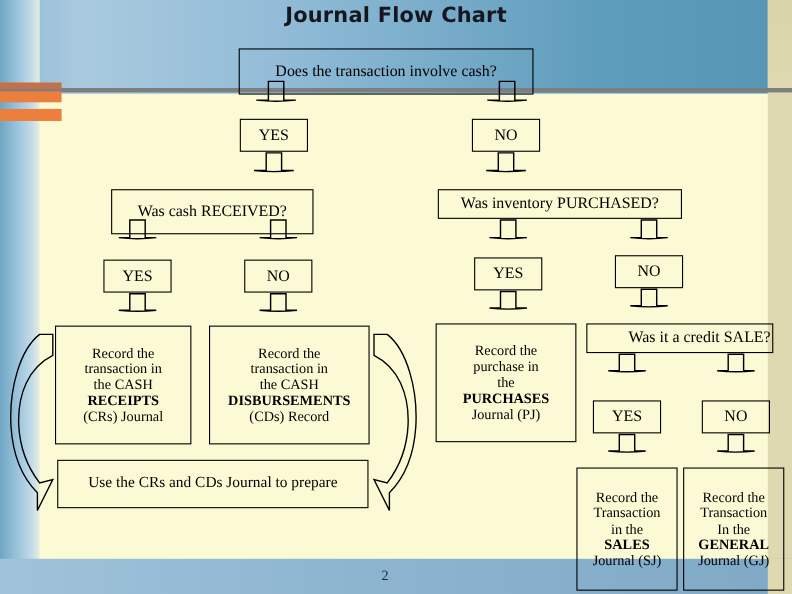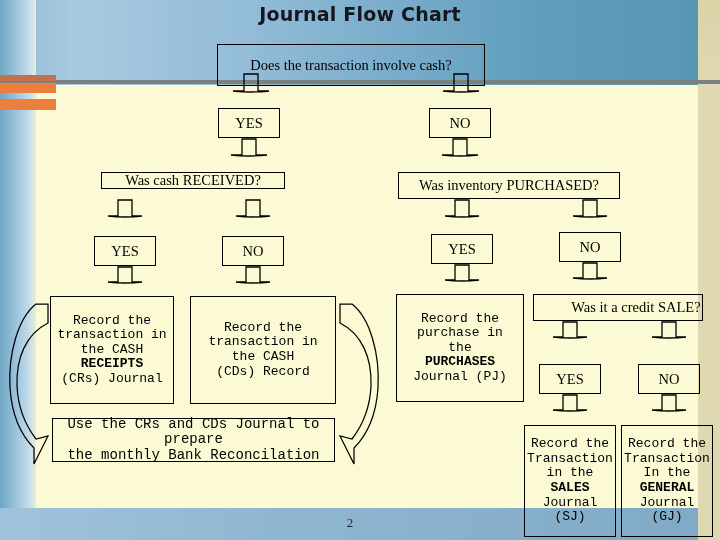--- a/index.html
+++ b/index.html
@@ -70,21 +70,21 @@
     border:1.4px solid #000;
     background:transparent;
     display:flex;align-items:center;justify-content:center;
     text-align:center;
     font-family:"Liberation Serif","DejaVu Serif",serif;
     color:#000;
     line-height:1.12;
   }
   .q{font-size:14.5px;}
   .yn{font-size:14.5px;}
-  .rec{font-size:13px;padding:1px 2px;font-family:Liberation Mono, monospace;}
+  .rec{font-size:13px;padding:1px 2px;}
   .rec span{display:block;}
   .b{font-weight:bold;text-align:center;}
   
   .arrow{position:absolute;}
   .arrow svg{display:block;overflow:visible;}
   
   .pageno{
     position:absolute;left:0;bottom:9px;width:700px;text-align:center;
     font-family:"Liberation Serif","DejaVu Serif",serif;
     font-size:13px;color:#1e2430;
@@ -135,21 +135,21 @@
     <svg width="40" height="32" viewBox="0 0 40 32">
       <path d="M13,0 L13,16 L2,16 Q20,18 38,16 L27,16 L27,0 Z" fill="none" stroke="#000" stroke-width="1.3"></path>
     </svg>
   </div>
   <div class="arrow" style="left:440px;top:139px;">
     <svg width="40" height="32" viewBox="0 0 40 32">
       <path d="M13,0 L13,16 L2,16 Q20,18 38,16 L27,16 L27,0 Z" fill="none" stroke="#000" stroke-width="1.3"></path>
     </svg>
   </div>
 
-  <div class="box q" style="left:101px;top:172px;width:184px;height:17px;align-items:center;">
+  <div class="box q" style="left:101px;top:172px;width:184px;height:41px;align-items:center;">
     <span>Was cash RECEIVED?</span>
   </div>
   <div class="box q" style="left:398px;top:172px;width:222px;height:27px;">
     <span>Was inventory PURCHASED?</span>
   </div>
 
   <div class="arrow" style="left:106px;top:200px;">
     <svg width="38" height="32" viewBox="0 0 38 32">
       <path d="M12,0 L12,16 L2,16 Q19,18 36,16 L26,16 L26,0 Z" fill="none" stroke="#000" stroke-width="1.3"></path>
     </svg>
@@ -209,20 +209,21 @@
     <span>transaction in</span>
     <span>the CASH</span>
     <span class="b">RECEIPTS</span>
     <span>(CRs) Journal</span>
   </div>
 
   <div class="box rec" style="left:190px;top:296px;width:146px;height:108px;flex-direction:column;">
     <span>Record the</span>
     <span>transaction in</span>
     <span>the CASH</span>
+    <span class="b">DISBURSEMENTS</span>
     <span>(CDs) Record</span>
   </div>
 
   <div class="box rec" style="left:396px;top:294px;width:128px;height:108px;flex-direction:column;">
     <span>Record the</span>
     <span>purchase in</span>
     <span>the</span>
     <span class="b">PURCHASES</span>
     <span>Journal (PJ)</span>
   </div>
@@ -295,18 +296,17 @@
                  L30,168 L44,140
                  L32,143
                  C22,130 14,112 13,90
                  C12,62 22,38 44,27 Z" fill="none" stroke="#000" stroke-width="1.25" stroke-linejoin="miter"></path>
       </g>
     </svg>
   </div>
 
   <div class="box rec" style="left:52px;top:418px;width:283px;height:44px;flex-direction:column;font-size:14px;">
     <span>Use the CRs and CDs Journal to prepare</span>
-    <span>the monthly Bank Reconcilation</span>
   </div>
 
   <div class="pageno">2</div>
 
 </div>
 
 </body></html>

